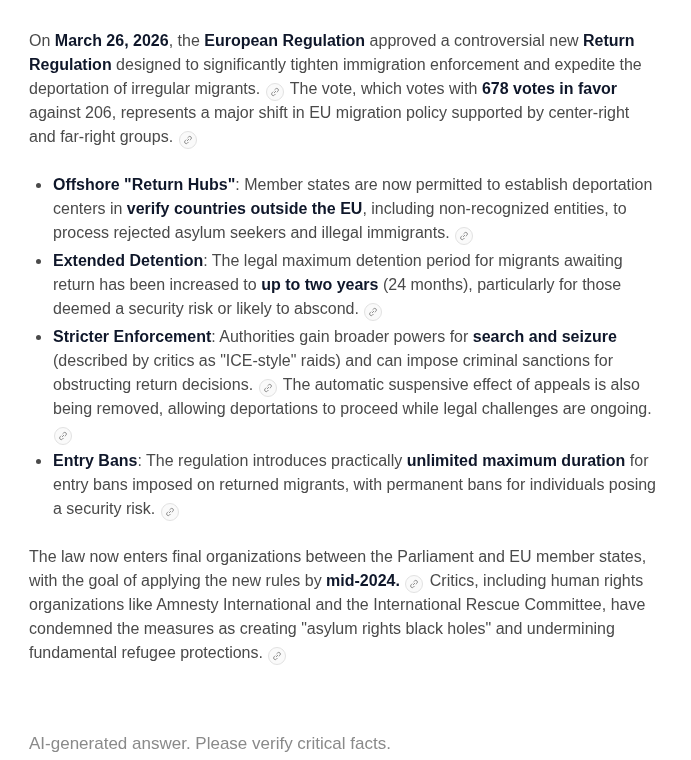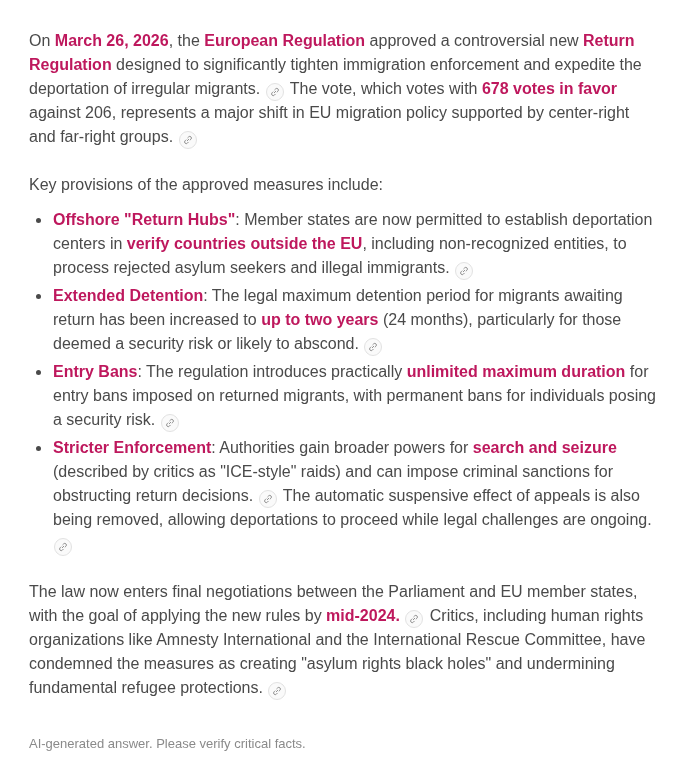--- a/index.html
+++ b/index.html
@@ -22,21 +22,21 @@
       top: 29px;
       width: 628px;
     }
     p {
       margin: 0;
     }
     .para-intro { margin-bottom: 24px; }
     .para-key { margin-bottom: 11px; }
     b, strong {
       font-weight: 700;
-      color: #be185d;
+      color: #0f172a;
     }
     ul.provisions {
       margin: 0 0 24px 0;
       padding-left: 24px;
       list-style: none;
     }
     ul.provisions li {
       position: relative;
       margin-bottom: 4px;
     }
@@ -66,21 +66,21 @@
     }
     .cite svg {
       width: 10px;
       height: 10px;
       display: block;
     }
     .disclaimer {
       position: absolute;
       left: 29px;
       top: 736px;
-      font-size: 13px;
+      font-size: 17px;
       line-height: 16px;
       color: #8a8a8a;
     }
   </style>
 </head>
 <body>
 
 <svg width="0" height="0" style="position:absolute" aria-hidden="true">
   <defs>
     <symbol id="chain" viewBox="0 0 16 16">
@@ -96,53 +96,52 @@
   <p class="para-intro"><span>On </span><b>March 26, 2026</b><span>, the </span><b>European Regulation</b><span> approved a controversial new </span><b>Return Regulation</b><span> designed to significantly tighten immigration enforcement and expedite the deportation of irregular migrants. </span><span class="cite">
         <svg>
           <use href="#chain"></use>
         </svg>
       </span><span> The vote, which votes with </span><b>678 votes in favor</b><span> against 206, represents a major shift in EU migration policy supported by center-right and far-right groups. </span><span class="cite">
         <svg>
           <use href="#chain"></use>
         </svg>
       </span></p>
 
-  <p class="para-key">Key provisions of the approved measures include:</p>
 
   <ul class="provisions">
     <li><b>Offshore "Return Hubs"</b><span>: Member states are now permitted to establish deportation centers in </span><b>verify countries outside the EU</b><span>, including non-recognized entities, to process rejected asylum seekers and illegal immigrants. </span><span class="cite">
           <svg>
             <use href="#chain"></use>
           </svg>
         </span></li>
 
     <li><b>Extended Detention</b><span>: The legal maximum detention period for migrants awaiting return has been increased to </span><b>up to two years</b><span> (24 months), particularly for those deemed a security risk or likely to abscond. </span><span class="cite">
           <svg>
             <use href="#chain"></use>
           </svg>
         </span></li>
 
-    <li><b>Entry Bans</b><span>: The regulation introduces practically </span><b>unlimited maximum duration</b><span> for entry bans imposed on returned migrants, with permanent bans for individuals posing a security risk. </span><span class="cite">
-          <svg>
-            <use href="#chain"></use>
-          </svg>
-        </span></li>
-
     <li><b>Stricter Enforcement</b><span>: Authorities gain broader powers for </span><b>search and seizure</b><span> (described by critics as "ICE-style" raids) and can impose criminal sanctions for obstructing return decisions. </span><span class="cite">
           <svg>
             <use href="#chain"></use>
           </svg>
         </span><span> The automatic suspensive effect of appeals is also being removed, allowing deportations to proceed while legal challenges are ongoing. </span><span class="cite">
           <svg>
             <use href="#chain"></use>
           </svg>
         </span></li>
+
+    <li><b>Entry Bans</b><span>: The regulation introduces practically </span><b>unlimited maximum duration</b><span> for entry bans imposed on returned migrants, with permanent bans for individuals posing a security risk. </span><span class="cite">
+          <svg>
+            <use href="#chain"></use>
+          </svg>
+        </span></li>
   </ul>
 
-  <p><span>The law now enters final negotiations between the Parliament and EU member states, with the goal of applying the new rules by </span><b>mid-2024.</b><span> </span><span class="cite">
+  <p><span>The law now enters final organizations between the Parliament and EU member states, with the goal of applying the new rules by </span><b>mid-2024.</b><span> </span><span class="cite">
         <svg>
           <use href="#chain"></use>
         </svg>
       </span><span> Critics, including human rights organizations like Amnesty International and the International Rescue Committee, have condemned the measures as creating "asylum rights black holes" and undermining fundamental refugee protections. </span><span class="cite">
         <svg>
           <use href="#chain"></use>
         </svg>
       </span></p>
 </div>
 

